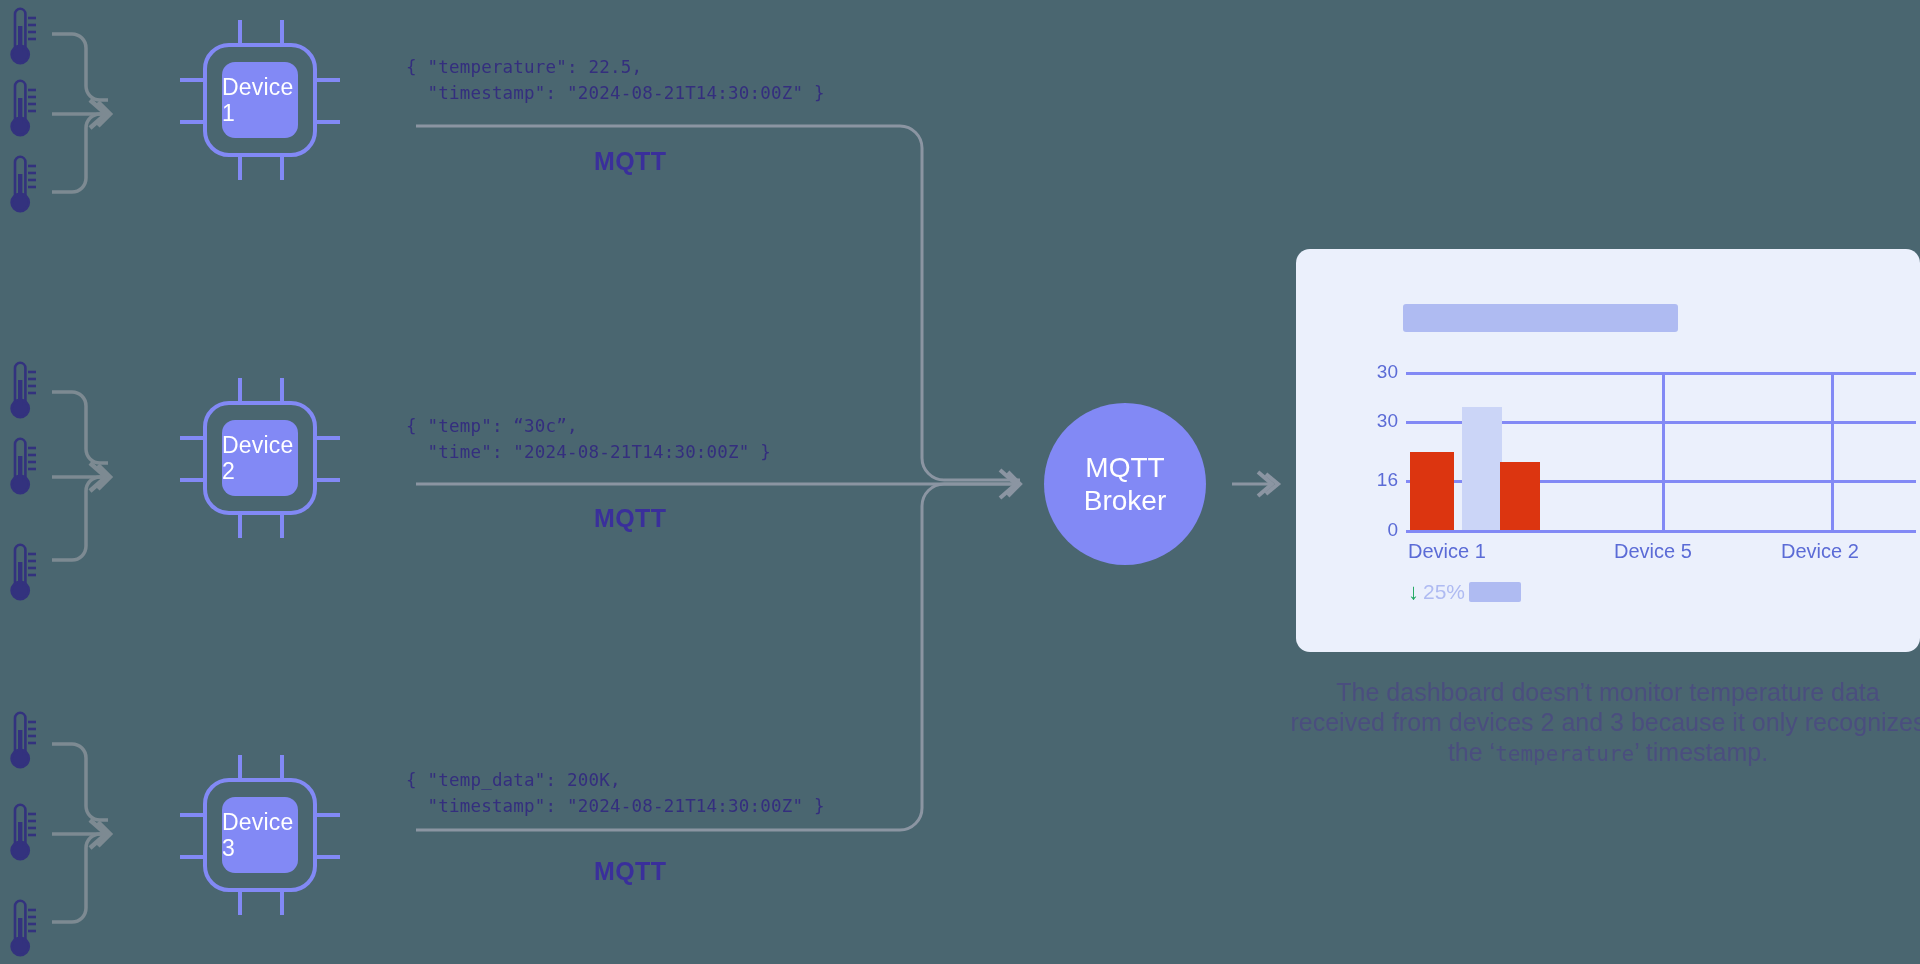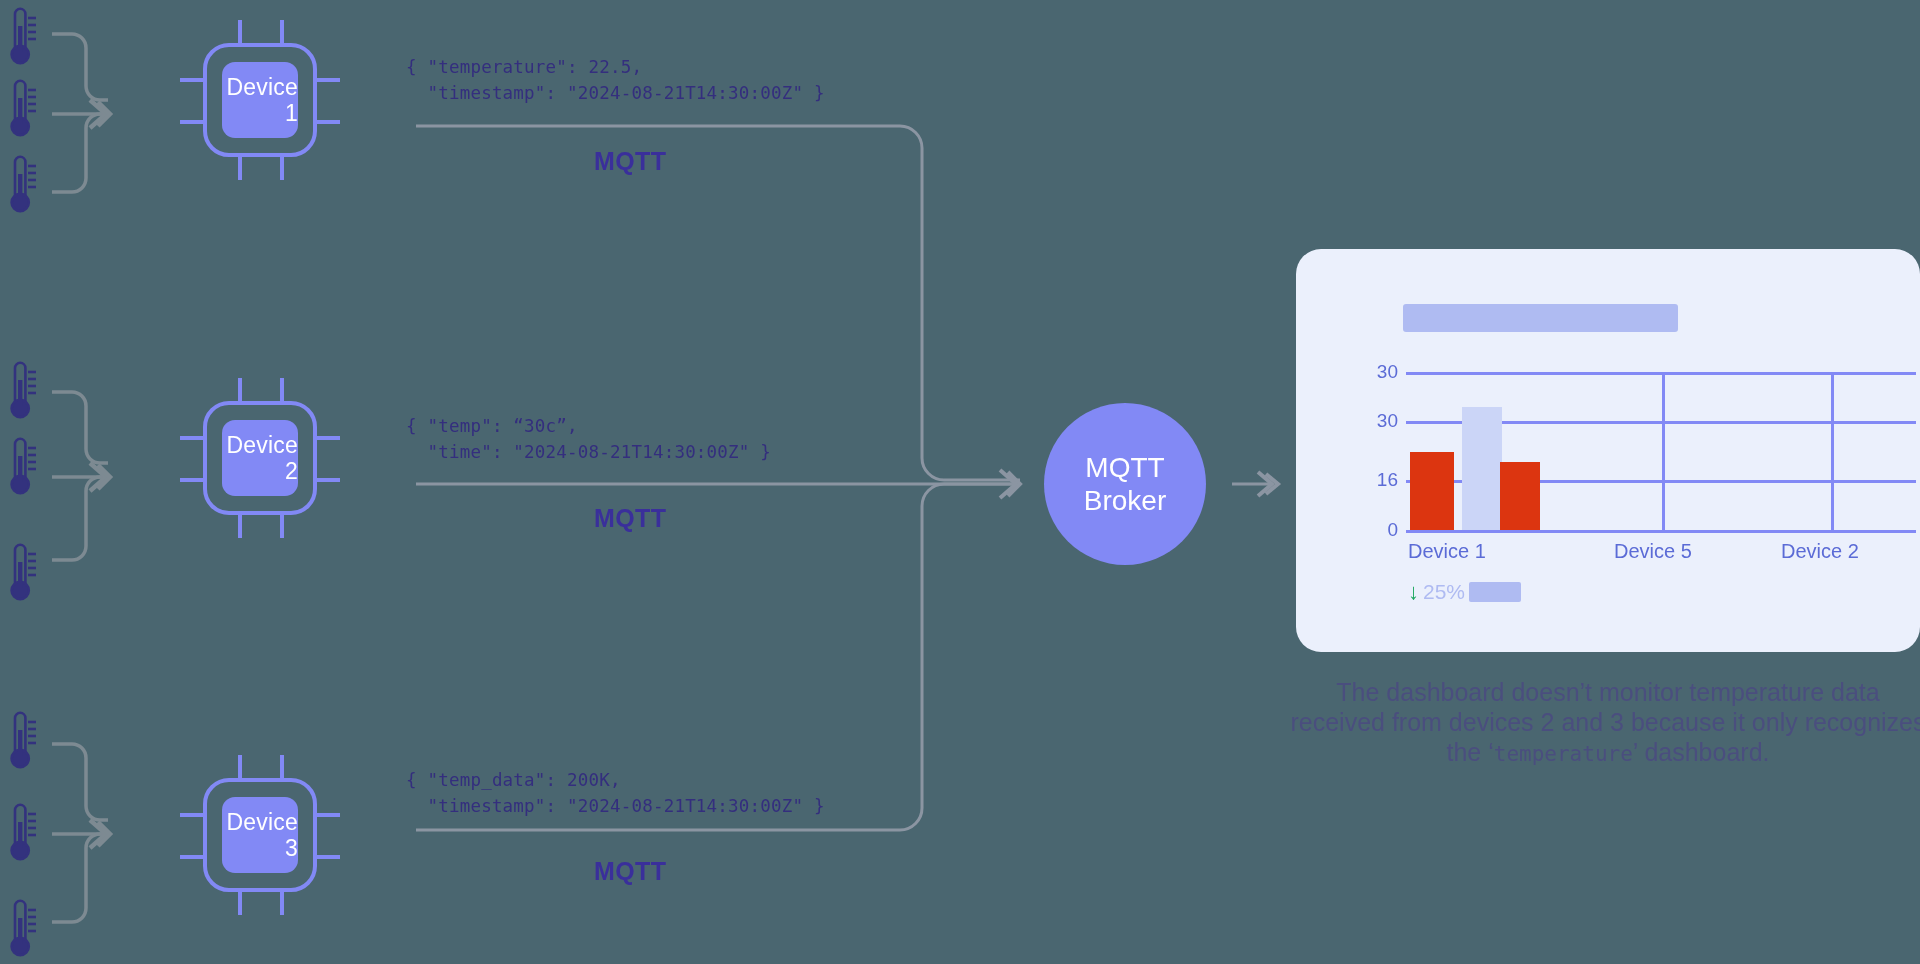--- a/index.html
+++ b/index.html
@@ -21,21 +21,21 @@
     position: absolute; left: 23px; top: 23px;
     width: 114px; height: 114px;
     border: 4px solid #8289F5; border-radius: 26px;
     background: transparent;
   }
   .chip .core {
     position: absolute; left: 42px; top: 42px;
     width: 76px; height: 76px;
     background: #8289F5; border-radius: 13px;
     display: flex; flex-direction: column;
-    align-items: flex-end; justify-content: center;
+    align-items: flex-start; justify-content: center;
     color: #FFFFFF; font-size: 23px; line-height: 1.15;
     letter-spacing: .2px;
   }
   .pin { position: absolute; background: #8289F5; }
   .pin.v { width: 4px; height: 27px; }
   .pin.h { height: 4px; width: 27px; }
 
   
   .feeder { position: absolute; }
   .feeder path { fill: none; stroke: #7D8A92; stroke-width: 3.5; }
@@ -67,21 +67,21 @@
     width: 162px; height: 162px; border-radius: 50%;
     background: #8289F5;
     display: flex; flex-direction: column;
     align-items: center; justify-content: center;
     color: #FFFFFF; font-size: 28px; line-height: 1.18;
   }
 
   
   .card {
     position: absolute;
-    background: #EBF0FC; border-radius: 25px;
+    background: #EBF0FC; border-radius: 14px;
   }
   .card-title-bar {
     position: absolute; background: #AFBBF2; border-radius: 3px;
   }
   .chart { position: absolute; }
   .ytick {
     position: absolute; text-align: right;
     color: #5B6BD6; font-size: 19px;
   }
   .xtick {
@@ -375,16 +375,16 @@
     </div>
 
     <div class="delta" style="left:112px; top:331px;">
       <span class="arrow">↓</span>
       <span>25%</span>
       <span class="chipbar"></span>
     </div>
   </div>
 
   <div class="caption" style="left:1286px; top:677px; width:644px;">
-    <span>The dashboard doesn’t monitor temperature data received from devices 2 and 3 because it only recognizes the ‘</span><span class="mono">temperature</span><span>’ dashboard.</span>
+    <span>The dashboard doesn’t monitor temperature data received from devices 2 and 3 because it only recognizes the ‘</span><span class="mono">temperature</span><span>’ timestamp.</span>
   </div>
 
 </div>
 
 </body></html>

